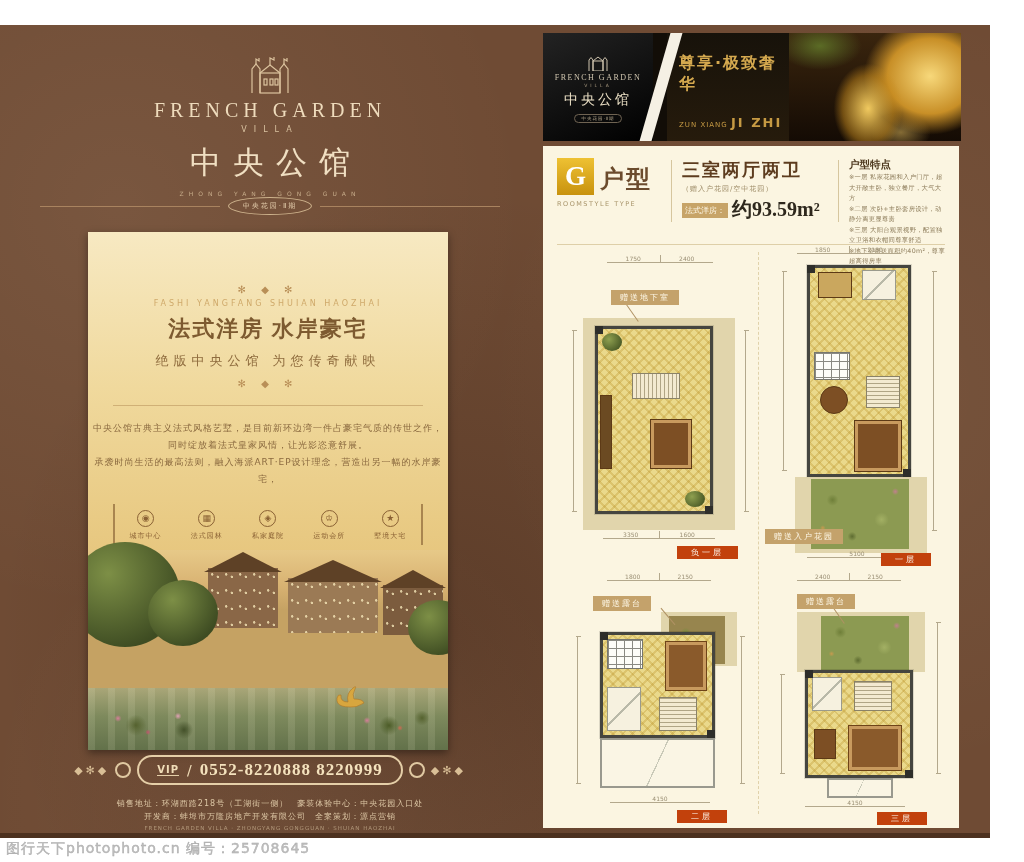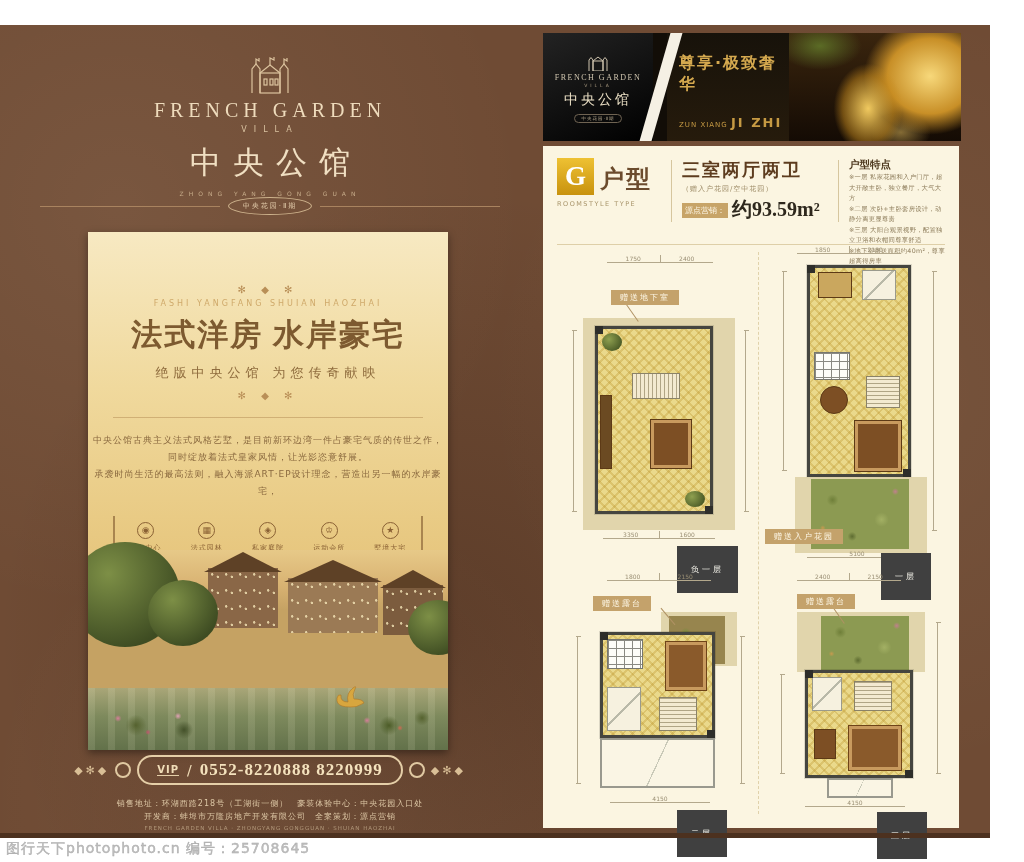--- a/index.html
+++ b/index.html
@@ -26,21 +26,21 @@
   .badge-row .line { flex:1; height:1px; background:#a9835f; }
   .phase-badge { border:1px solid #cdb28c; border-radius:50%/50%; padding:3px 14px; font-size:7px;
     letter-spacing:2px; color:#e3ccab; margin:0 8px; white-space:nowrap; }
 
   
   .poster { position:absolute; left:88px; top:207px; width:360px; height:518px;
     background:linear-gradient(180deg,#f7e9c2 0%, #f0d99d 30%, #e9cb85 55%, #e3bf74 75%);
     box-shadow:0 3px 8px rgba(0,0,0,.4); text-align:center; overflow:hidden; }
   .flourish { color:#b98f57; font-size:10px; letter-spacing:6px; }
   .poster-py { font-size:8px; letter-spacing:3px; color:#cfa96a; margin-top:4px; }
-  .poster-title { font-family:"Liberation Serif", serif; font-weight:bold; font-size:31px;
+  .poster-title { font-family:"Liberation Serif", serif; font-weight:bold; font-size:22px;
     letter-spacing:2px; color:#7d5a30; margin-top:6px; }
   .poster-sub { font-size:13px; letter-spacing:5px; color:#8f6c3e; margin-top:8px; }
   .poster-rule { width:86%; height:1px; background:#c3a067; margin:16px auto 0; opacity:.7; }
   .poster-par { margin-top:14px; font-size:9px; color:#8a693f; line-height:17px; letter-spacing:1px; }
   .amenity-bar { width:310px; margin:16px auto 0; padding:6px 0 4px; display:flex; justify-content:space-around;
     border-left:2px solid #a9854f; border-right:2px solid #a9854f; }
   .amenity { display:flex; flex-direction:column; align-items:center; width:56px; }
   .medallion { width:17px; height:17px; border:1px solid #8a6134; border-radius:50%; color:#8a6134;
     font-size:9px; line-height:15px; text-align:center; }
   .amenity-label { font-size:7px; color:#8a6134; margin-top:4px; letter-spacing:1px; }
@@ -124,22 +124,22 @@
   .dimh span { flex:1; text-align:center; font-size:6px; color:#9a8f74; position:relative; top:-8px;
     border-right:1px solid #b3a88c; }
   .dimh span:last-child { border-right:none; }
   .dimv { position:absolute; border-left:1px solid #b3a88c; width:1px; }
   .dimv::before, .dimv::after, .dimh::before, .dimh::after { content:""; position:absolute; background:#b3a88c; }
   .dimv::before { left:-2px; top:0; width:5px; height:1px; }
   .dimv::after { left:-2px; bottom:0; width:5px; height:1px; }
   .tag { position:absolute; background:#c4a26b; color:#fdf7e6; font-size:8px; letter-spacing:2px;
     padding:2px 9px; white-space:nowrap; z-index:4; }
   .leader { position:absolute; width:22px; height:1px; background:#b09264; z-index:3; }
-  .ribbon { position:absolute; background:#404040; color:#fffdf4; font-size:8px; letter-spacing:3px;
-    padding:18px 14px; white-space:nowrap; }
+  .ribbon { position:absolute; background:#c2410c; color:#fffdf4; font-size:8px; letter-spacing:3px;
+    padding:1px 14px; white-space:nowrap; }
   .backdrop { position:absolute; background:#dccfa2; opacity:.85; }
   .walls { position:absolute; border:3px solid #45453f; background:#f2e8c8; box-shadow:0 0 0 1px rgba(0,0,0,.12); }
   .checker { position:absolute; inset:0; background-color:#ead98b;
     background-image:repeating-linear-gradient(45deg, rgba(186,146,40,.3) 0 2px, transparent 2px 7px),
                      repeating-linear-gradient(-45deg, rgba(186,146,40,.3) 0 2px, transparent 2px 7px); }
   .garden { position:absolute; background-color:#8c9a52;
     background-image:radial-gradient(circle 9px at 22% 30%, #6f7f39, transparent 65%),
       radial-gradient(circle 11px at 72% 58%, #a3b064, transparent 65%),
       radial-gradient(circle 7px at 42% 82%, #5e6c31, transparent 65%),
       radial-gradient(circle 5px at 86% 18%, #c17f8d, transparent 70%),
@@ -311,21 +311,21 @@
           <div class="g-sq">G</div>
           <div class="g-cn">户型</div>
         </div>
         <div class="g-sub">ROOMSTYLE TYPE</div>
       </div>
       <div class="vdiv" style="height:62px;"></div>
       <div class="specs">
         <div class="rooms-title">三室两厅两卫</div>
         <div class="rooms-sub">（赠入户花园/空中花园）</div>
         <div class="area-row">
-          <span class="area-label">源点营销：</span>
+          <span class="area-label">法式洋房：</span>
           <span class="area-value">约93.59m²</span>
         </div>
       </div>
       <div class="vdiv" style="height:62px;"></div>
       <div class="features">
         <div class="feat-title">户型特点</div>
         <div class="feat-line">※一层 私家花园和入户门厅，超大开敞主卧，独立餐厅，大气大方</div>
         <div class="feat-line">※二层 次卧+主卧套房设计，动静分离更显尊贵</div>
         <div class="feat-line">※三层 大阳台观景视野，配置独立卫浴和衣帽间尊享舒适</div>
         <div class="feat-line">※地下室赠送面积约40m²，尊享超高得房率</div>

